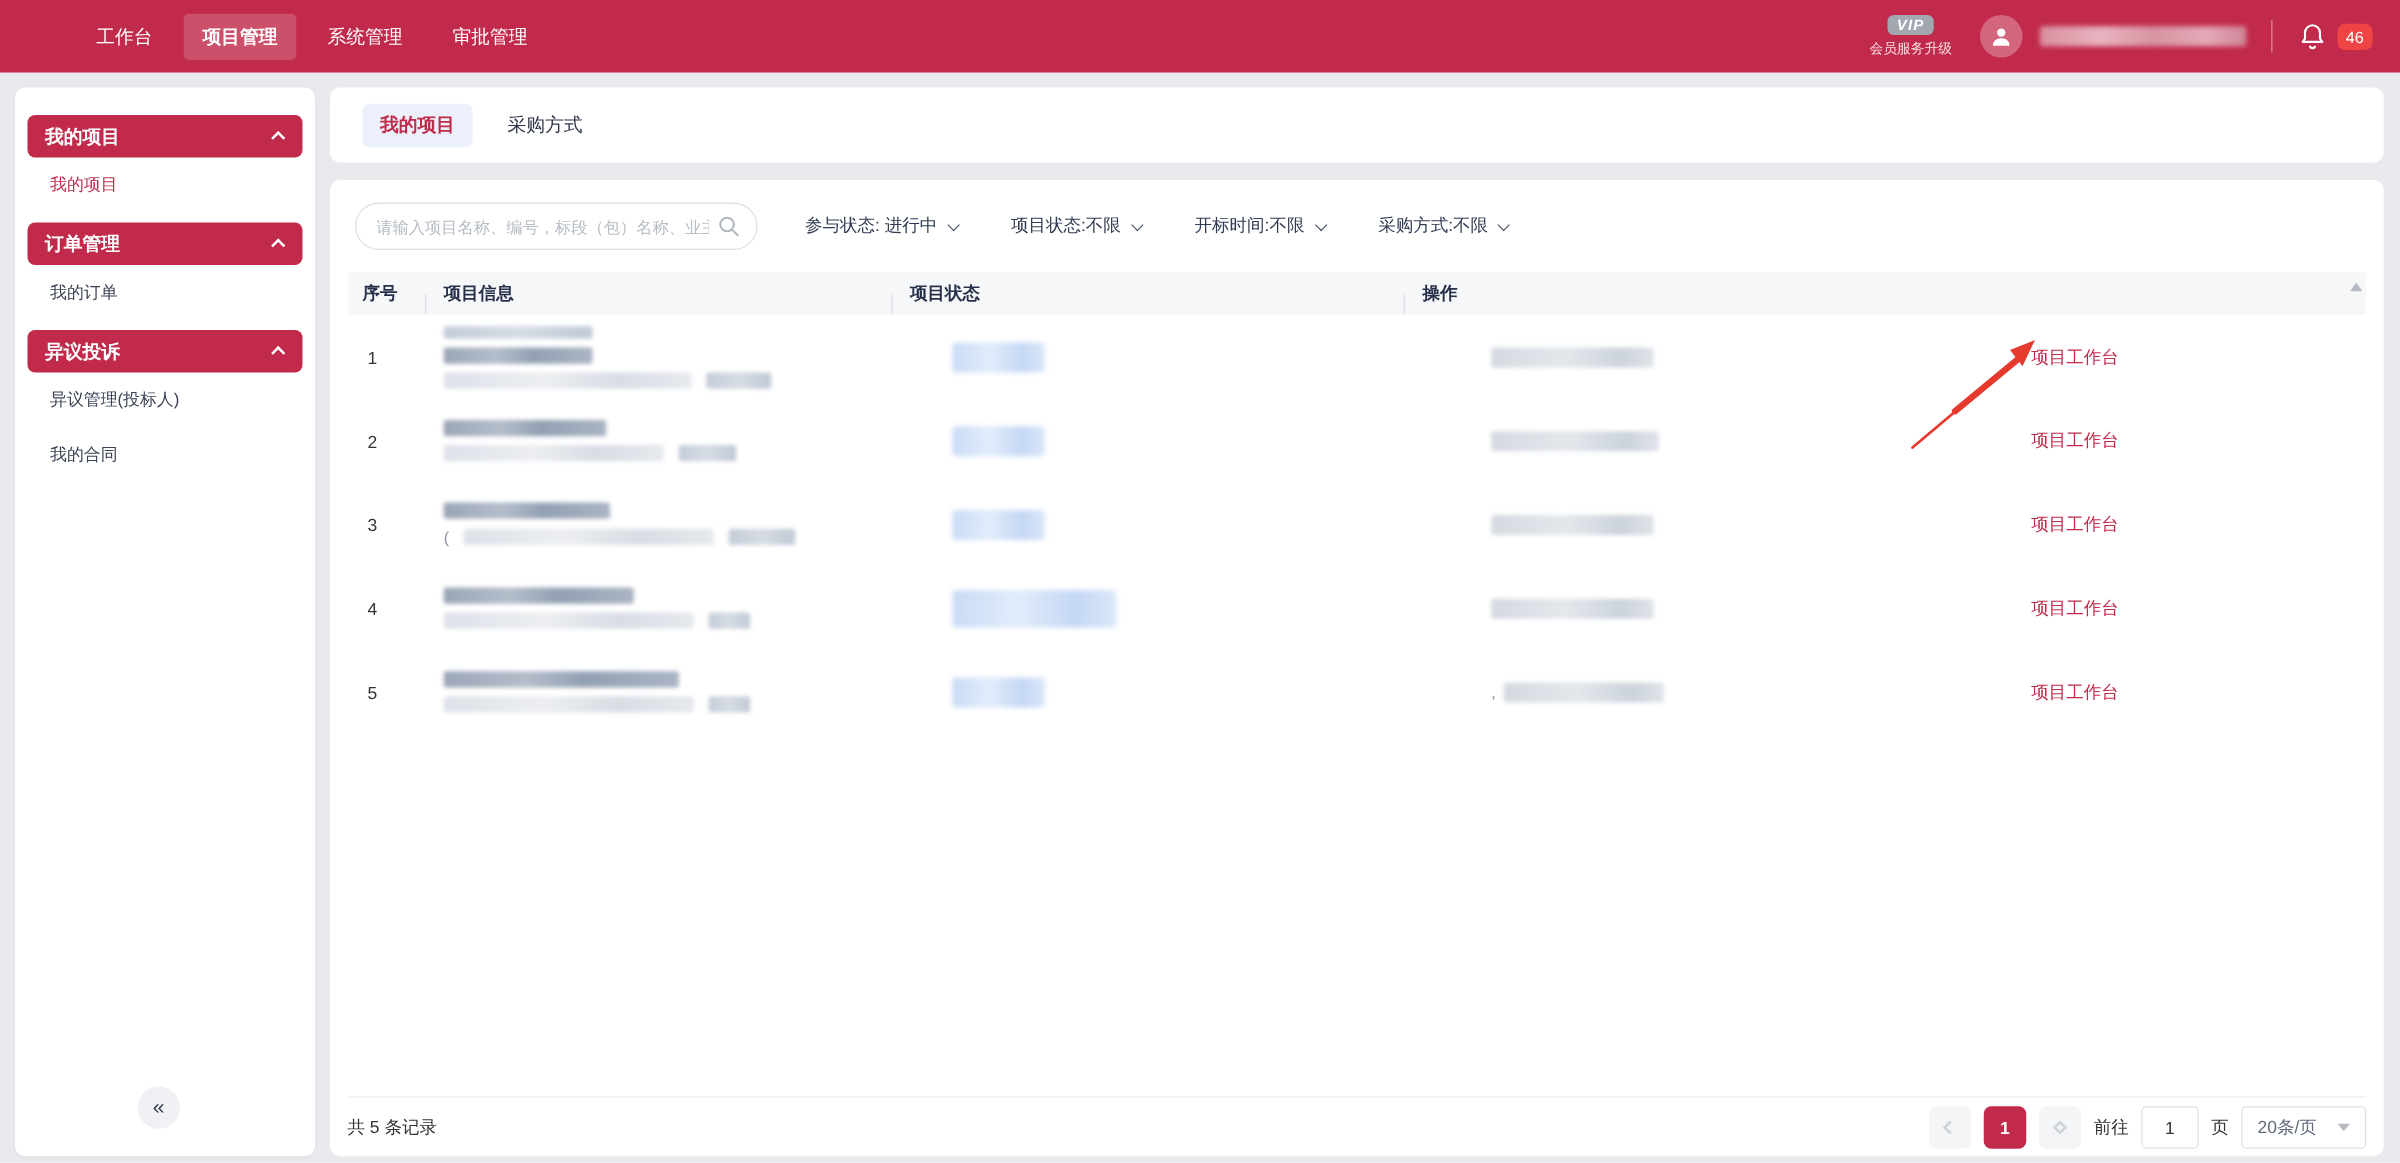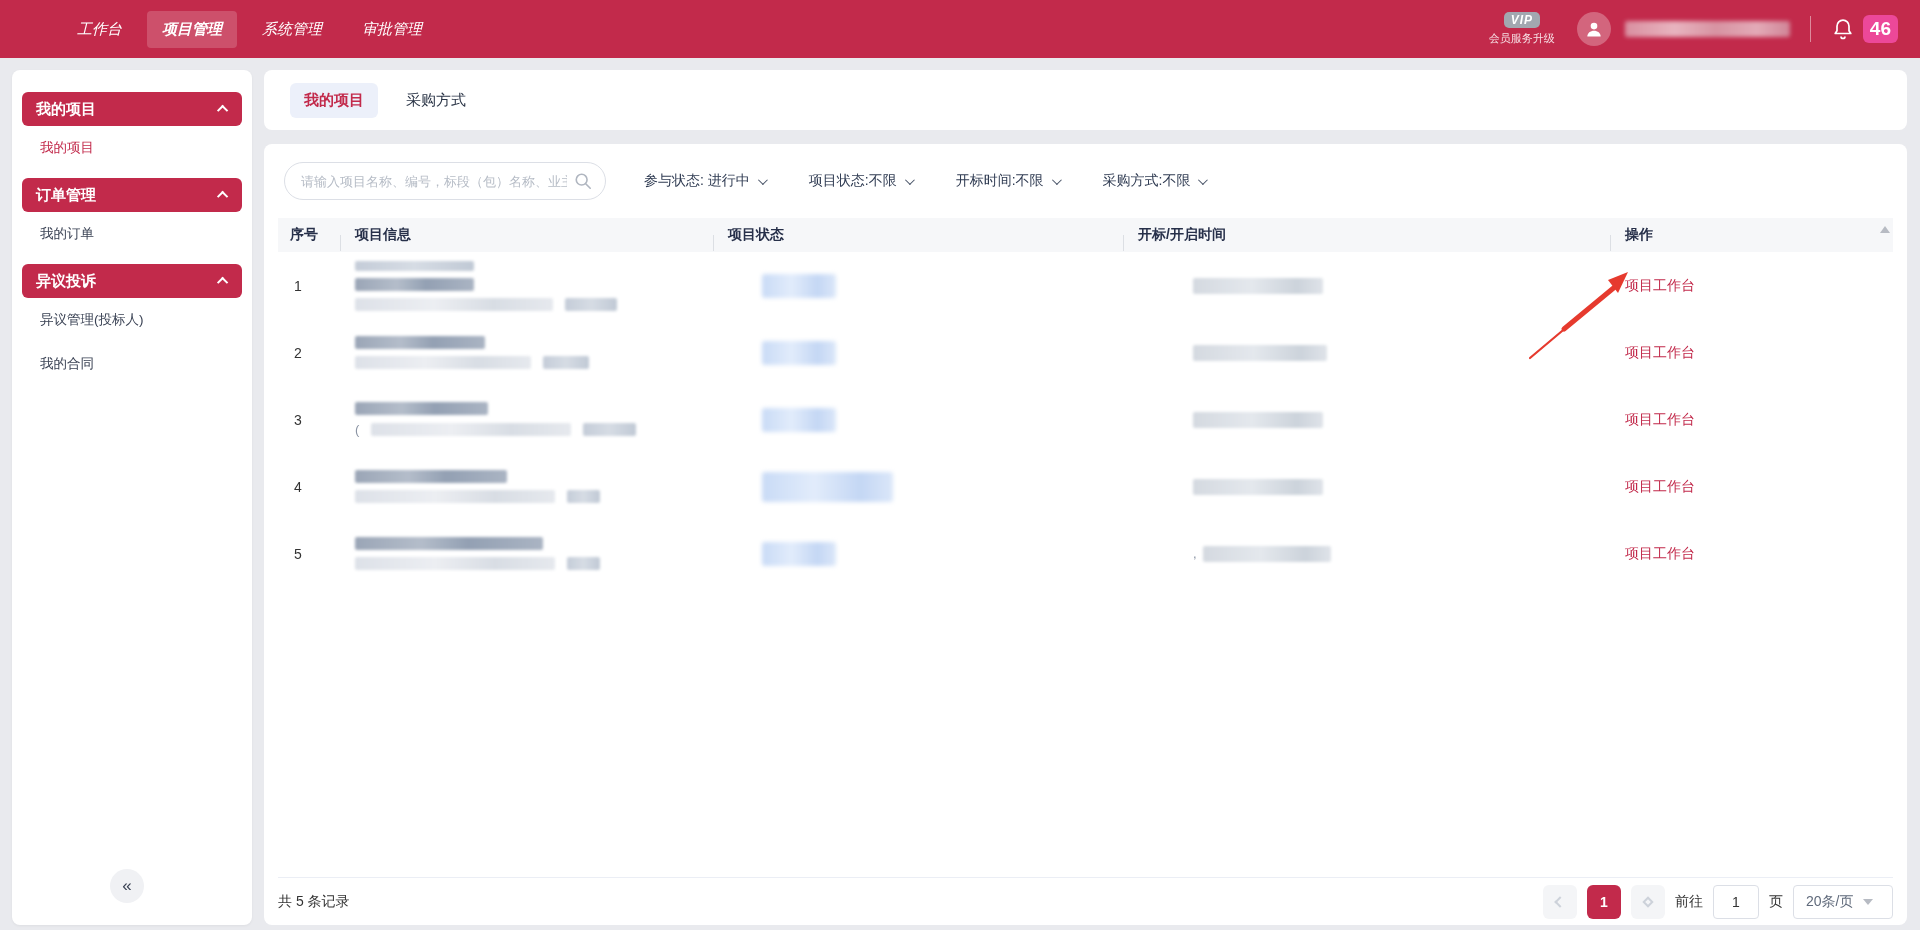--- a/index.html
+++ b/index.html
@@ -1,31 +1,31 @@
 <!DOCTYPE html>
 <html><head>
 <meta charset="utf-8">
 <style>
   * { margin:0; padding:0; box-sizing:border-box; }
   html,body { width:1920px; height:930px; font-family:"Liberation Sans","DejaVu Sans",sans-serif; background:#e9eaee; overflow:hidden; position:relative; }
 
   
   .navbar { position:absolute; left:0; top:0; width:1920px; height:58px; background:#c22a4b; display:flex; align-items:center; color:#fff; z-index:5; }
   .nav-menu { display:flex; align-items:center; margin-left:62px; gap:10px; }
-  .nav-item { font-size:15px; padding:9px 15px; border-radius:4px; cursor:pointer; white-space:nowrap;font-style:italic; }
+  .nav-item { font-size:15px; padding:9px 15px; border-radius:4px; cursor:pointer; white-space:nowrap; }
   .nav-item.active { background:rgba(255,255,255,0.18); font-weight:bold; }
   .nav-right { margin-left:auto; display:flex; align-items:center; padding-right:22px; gap:14px; }
   .vip-box { display:flex; flex-direction:column; align-items:center; margin-right:8px; }
   .vip-badge { background:#a2a7b0; color:#fff; font-weight:bold; font-style:italic; font-size:12px; border-radius:5px; padding:1px 7px; letter-spacing:1px; }
   .vip-caption { font-size:11px; color:rgba(255,255,255,0.85); margin-top:3px; white-space:nowrap; }
   .avatar { width:34px; height:34px; border-radius:50%; background:rgba(255,255,255,0.28); display:flex; align-items:center; justify-content:center; }
   .name-redact { width:165px; height:16px; border-radius:2px; background:linear-gradient(90deg,#d98fa0,#e8b4bf 30%,#d793a2 55%,#e3aab7 80%,#d08597); filter:blur(2px); }
   .nav-divider { width:1px; height:26px; background:rgba(255,255,255,0.45); margin:0 6px; }
   .bell-wrap { display:flex; align-items:center; gap:8px; }
-  .count-badge { background:#ec4899; color:#fff; font-size:19px; font-weight:bold; border-radius:6px; padding:3px 7px; }
+  .count-badge { background:#ef4444; color:#fff; font-size:13px; font-weight:normal; border-radius:6px; padding:3px 7px; }
 
   
   .sidebar { position:absolute; left:12px; top:70px; width:240px; height:855px; background:#fff; border-radius:8px; box-shadow:0 1px 3px rgba(0,0,0,0.05); padding-top:14px; }
   .side-group-header { margin:8px 10px 0 10px; height:34px; background:#c22a4b; border-radius:6px; color:#fff; font-size:15px; font-weight:bold; display:flex; align-items:center; padding:0 14px; cursor:pointer; }
   .side-group-header .chev-up { margin-left:auto; width:8px; height:8px; border-left:2px solid #fff; border-top:2px solid #fff; transform:rotate(45deg) translateY(2px); }
   .side-item { font-size:13.5px; color:#3a4254; padding:13px 0 13px 28px; cursor:pointer; }
   .side-item.active { color:#c22a4b; }
   .collapse-btn { position:absolute; left:98px; bottom:22px; width:34px; height:34px; border-radius:50%; background:#f0f1f4; color:#3a4254; font-size:17px; display:flex; align-items:center; justify-content:center; cursor:pointer; }
 
   
@@ -73,21 +73,21 @@
 
   
   .pager-row { flex:0 0 auto; border-top:1px solid #ebeef5; height:48px; margin:0 14px; display:flex; align-items:center; font-size:14px; color:#333; }
   .pager-right { margin-left:auto; display:flex; align-items:center; gap:10px; }
   .page-btn { width:34px; height:34px; border-radius:6px; background:#f4f5f7; display:flex; align-items:center; justify-content:center; cursor:pointer; }
   .page-btn .pchev { width:8px; height:8px; border-left:2px solid #cdd2da; border-bottom:2px solid #cdd2da; }
   .pchev-l { transform:rotate(45deg) translate(1px,-1px); }
   .pchev-r { transform:rotate(225deg) translate(1px,-1px); }
   .page-current { width:34px; height:34px; border-radius:6px; background:#c22a4b; color:#fff; font-weight:bold; display:flex; align-items:center; justify-content:center; cursor:pointer; }
   .goto-input { width:46px; height:34px; border:1px solid #dcdfe6; border-radius:4px; text-align:center; font-size:14px; color:#333; outline:none; font-family:inherit; }
-  .size-select { height:34px; min-width:100px; border:1px solid #dcdfe6; border-radius:4px; display:flex; align-items:center; justify-content:flex-start; gap:10px; padding:0 12px; color:#606a7b; cursor:pointer; }
+  .size-select { height:34px; min-width:100px; border:1px solid #dcdfe6; border-radius:4px; display:flex; align-items:center; justify-content:space-between; gap:10px; padding:0 12px; color:#606a7b; cursor:pointer; }
   .sel-caret { width:0; height:0; border-left:5px solid transparent; border-right:5px solid transparent; border-top:6px solid #b7bbc3; }
 
   
   .arrow-overlay { position:absolute; left:1516px; top:264px; width:130px; height:102px; z-index:9; pointer-events:none; }
 </style>
 </head>
 <body>
 
 <div class="navbar">
   <div class="nav-menu">
@@ -152,21 +152,20 @@
         <div class="filter-item">开标时间:不限<div class="chev-down"></div></div>
         <div class="filter-item">采购方式:不限<div class="chev-down"></div></div>
       </div>
   </div>
 
   <div class="table-area">
     <div class="thead">
         <div class="th col-idx">序号</div>
         <div class="th col-info">项目信息</div>
         <div class="th col-status">项目状态</div>
-        <div class="th col-time">开标/开启时间</div>
         <div class="th col-action">操作</div>
       </div>
     <div>
         <div class="trow">
           <div class="td idx col-idx">1</div>
           <div class="td col-info">
             <div class="info-lines">
               <div class="redact tone-mid" style="width: 119px; height: 10px;"></div>
               <div class="redact tone-dark" style="width: 119px; height: 13px;"></div>
               <div class="l2wrap">

